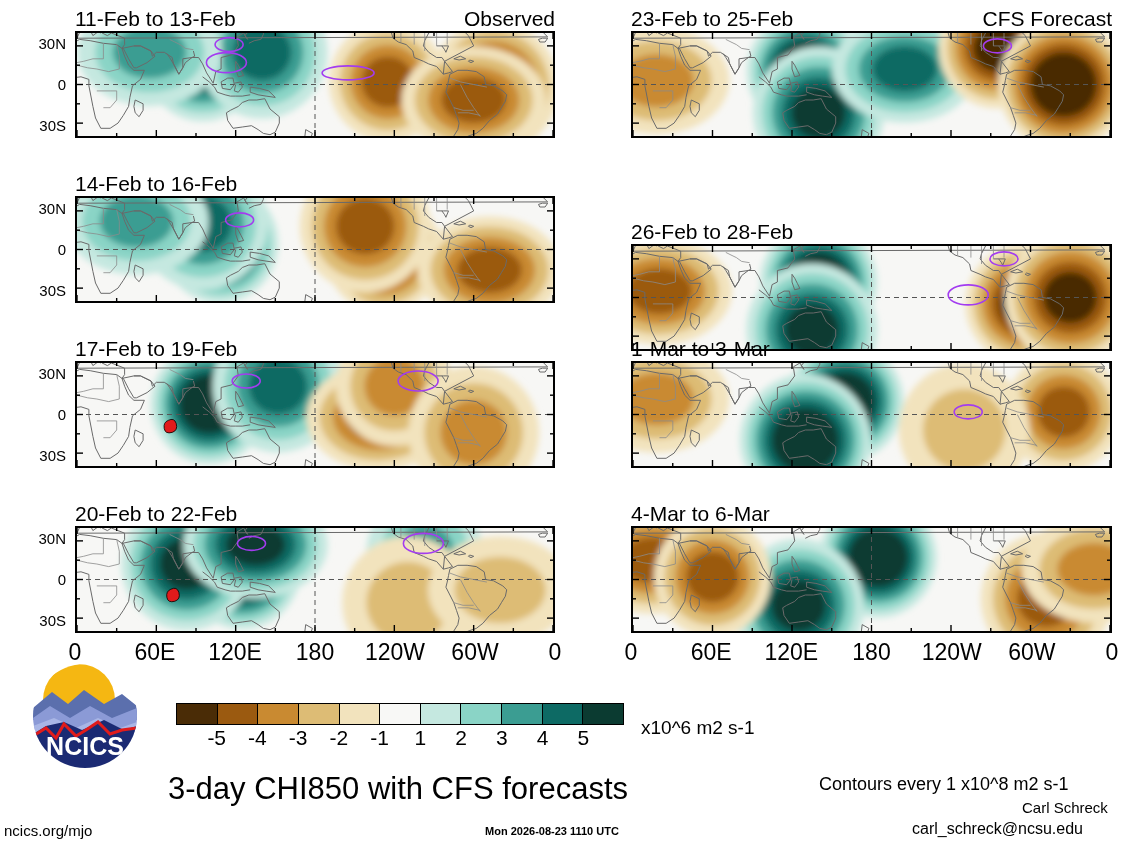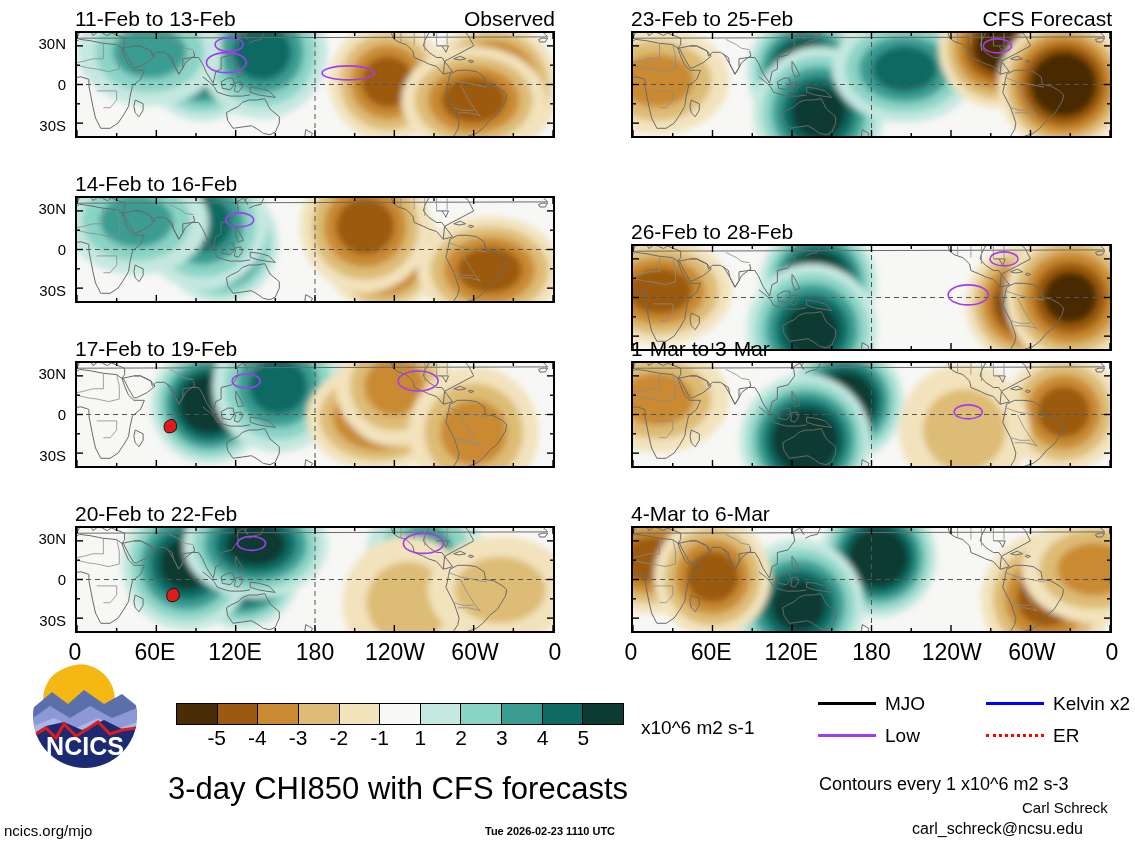--- a/index.html
+++ b/index.html
@@ -1173,45 +1173,27 @@
         <span class="cb-tick" style="left: 203.636px;">-1</span>
         <span class="cb-tick" style="left: 244.364px;">1</span>
         <span class="cb-tick" style="left: 285.091px;">2</span>
         <span class="cb-tick" style="left: 325.818px;">3</span>
         <span class="cb-tick" style="left: 366.545px;">4</span>
         <span class="cb-tick" style="left: 407.273px;">5</span>
       </div>
   </div>
   <div id="cb-units" style="left:641px;top:718px;">x10^6 m2 s-1</div>
 
-  <div id="legend" style="left:818px;top:694px;width:317px;height:56px;">
-    <div class="leg-item" style="left:0;top:0;">
-      <span class="leg-line" style="border-top-color:#000000;"></span>
-      <span class="leg-text">MJO</span>
-    </div>
-    <div class="leg-item" style="left:168px;top:0;">
-      <span class="leg-line" style="border-top-color:#0000ff;"></span>
-      <span class="leg-text">Kelvin x2</span>
-    </div>
-    <div class="leg-item" style="left:0;top:32px;">
-      <span class="leg-line" style="border-top-color:#a33cf0;"></span>
-      <span class="leg-text">Low</span>
-    </div>
-    <div class="leg-item" style="left:168px;top:32px;">
-      <span class="leg-line dotted" style="border-top-color:#ff0000;"></span>
-      <span class="leg-text">ER</span>
-    </div>
-  </div>
 
   <div id="maintitle" style="left:168px;top:773px;">3-day CHI850 with CFS forecasts</div>
-  <div id="contours-note" style="left:819px;top:775px;">Contours every 1 x10^6 m2 s-3</div>
+  <div id="contours-note" style="left:819px;top:775px;">Contours every 1 x10^8 m2 s-1</div>
   <div id="author" style="left:1022px;top:800px;">Carl Schreck</div>
   <div id="email" style="left:912px;top:821px;">carl_schreck@ncsu.edu</div>
   <div id="siteurl" style="left:4px;top:823px;">ncics.org/mjo</div>
-  <div id="stamp" style="left:485px;top:826px;">Tue 2026-02-23 1110 UTC</div>
+  <div id="stamp" style="left:485px;top:826px;">Mon 2026-08-23 1110 UTC</div>
 
   <div id="logo">
     <svg width="122" height="112" viewBox="0 0 122 112" xmlns="http://www.w3.org/2000/svg">
       <defs>
         <clipPath id="logoclip">
             <circle cx="61" cy="56" r="52"></circle>
           </clipPath>
       </defs>
       <g clip-path="url(#logoclip)">
         <rect x="0" y="0" width="122" height="112" fill="#ffffff"></rect>

